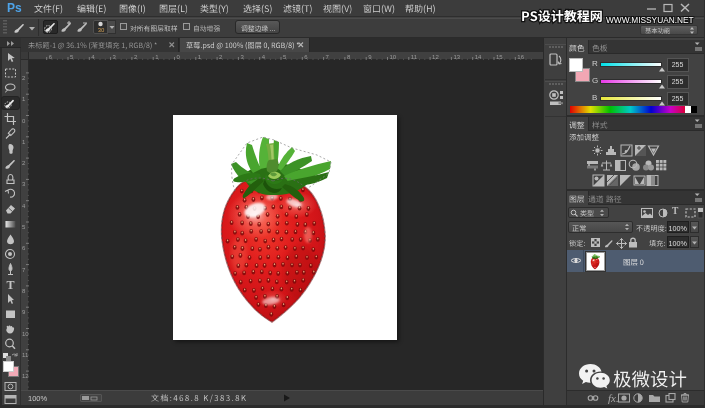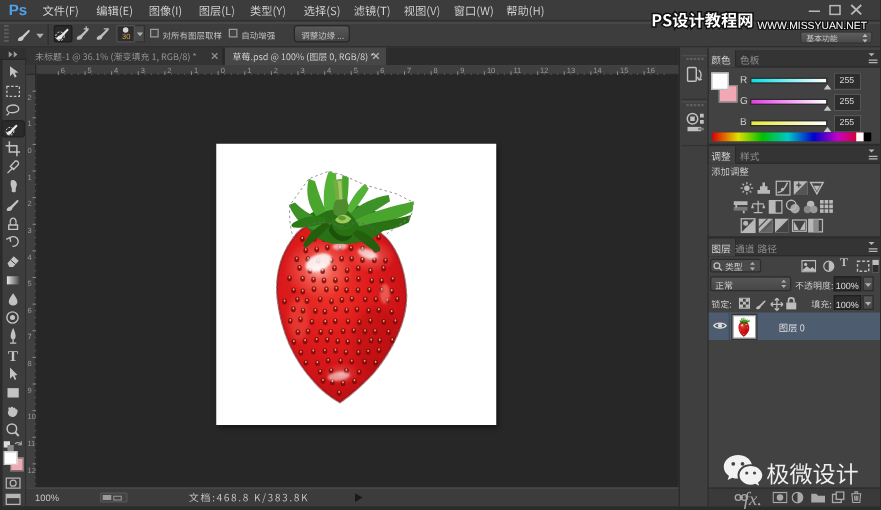--- a/index.html
+++ b/index.html
@@ -1041,21 +1041,21 @@
       <path d="M2.8 -2.1C3.4 -2 4.2 -1.7 4.6 -1.5L4.8 -1.9C4.4 -2.1 3.7 -2.3 3.1 -2.4ZM2.1 -1.1C3.1 -1 4.4 -0.7 5.1 -0.5L5.4 -0.9C4.6 -1.1 3.3 -1.4 2.3 -1.5ZM0.6 -6V0.6H1.2V0.3H6.3V0.6H6.9V-6ZM1.2 -0.2V-5.5H6.3V-0.2ZM3.1 -5.3C2.7 -4.7 2.1 -4.1 1.4 -3.7C1.6 -3.7 1.8 -3.5 1.8 -3.4C2.1 -3.5 2.3 -3.7 2.5 -3.9C2.8 -3.7 3 -3.5 3.3 -3.3C2.7 -3 2 -2.7 1.3 -2.6C1.4 -2.5 1.5 -2.3 1.6 -2.1C2.3 -2.3 3.1 -2.6 3.8 -3C4.4 -2.6 5.1 -2.4 5.9 -2.2C5.9 -2.4 6.1 -2.5 6.2 -2.6C5.5 -2.8 4.9 -3 4.3 -3.2C4.8 -3.6 5.3 -4 5.6 -4.5L5.3 -4.7L5.2 -4.7H3.3C3.4 -4.9 3.5 -5 3.6 -5.1ZM2.8 -4.2 2.9 -4.3H4.8C4.6 -4 4.2 -3.7 3.8 -3.5C3.4 -3.7 3.1 -4 2.8 -4.2Z M9.8 -3.4V-2.9H14V-3.4ZM9.1 -5.5H13.6V-4.6H9.1ZM8.5 -5.9V-3.7C8.5 -2.5 8.4 -0.9 7.7 0.3C7.9 0.4 8.1 0.5 8.2 0.6C9 -0.6 9.1 -2.5 9.1 -3.7V-4.1H14.1V-5.9ZM9.7 0.5C9.9 0.4 10.3 0.4 13.5 0.1C13.6 0.3 13.7 0.5 13.8 0.7L14.3 0.4C14.1 -0 13.5 -0.8 13.1 -1.4L12.6 -1.2C12.8 -0.9 13.1 -0.6 13.2 -0.3L10.3 -0.1C10.7 -0.6 11.2 -1.1 11.5 -1.6H14.6V-2.1H9.3V-1.6H10.8C10.5 -1.1 10 -0.5 9.9 -0.4C9.7 -0.2 9.6 -0.1 9.5 -0C9.5 0.1 9.6 0.4 9.7 0.5Z M18.8 0.1C19.8 0.1 20.5 -0.8 20.5 -2.8C20.5 -4.7 19.8 -5.6 18.8 -5.6C17.7 -5.6 17.1 -4.7 17.1 -2.8C17.1 -0.8 17.7 0.1 18.8 0.1ZM18.8 -0.5C18.1 -0.5 17.7 -1.2 17.7 -2.8C17.7 -4.4 18.1 -5.1 18.8 -5.1C19.4 -5.1 19.8 -4.4 19.8 -2.8C19.8 -1.2 19.4 -0.5 18.8 -0.5Z" fill="#e2e2e2"></path>
     </svg>
 <div class="abs" style="left:567px;top:390px;width:138px;height:15px;background:#3a3a3a;border-top:1px solid #2c2c2c"></div>
 <svg class="abs" style="left:587px;top:394px" width="12" height="8">
       <g fill="none" stroke="#a8a8a8" stroke-width="1.1">
         <circle cx="3.5" cy="4" r="2.3"></circle>
         <circle cx="8.5" cy="4" r="2.3"></circle>
         <line x1="4.5" y1="4" x2="7.5" y2="4"></line>
       </g>
     </svg>
-<div class="abs" style="left:595px;top:392px;font-size:15px;font-style:italic;color:#a8a8a8;font-family:Liberation Serif, serif">fx.</div>
+<div class="abs" style="left:608px;top:392px;font-size:11px;font-style:italic;color:#a8a8a8;font-family:Liberation Serif, serif">fx.</div>
 <svg class="abs" style="left:618px;top:393px" width="12" height="10">
       <rect x="0.5" y="1" width="11" height="8" fill="none" stroke="#a8a8a8" stroke-width="1"></rect>
       <circle cx="6" cy="5" r="2.6" fill="#a8a8a8"></circle>
     </svg>
 <svg class="abs" style="left:633px;top:393px" width="11" height="10">
       <circle cx="5" cy="5" r="4.2" fill="none" stroke="#a8a8a8" stroke-width="1"></circle>
       <path d="M5 0.8 A4.2 4.2 0 0 1 5 9.2 Z" fill="#a8a8a8"></path>
     </svg>
 <svg class="abs" style="left:648px;top:393px" width="13" height="10">
       <path d="M1 2 L5 2 L6.5 3.5 L12 3.5 L12 9 L1 9 Z" fill="#a8a8a8"></path>

